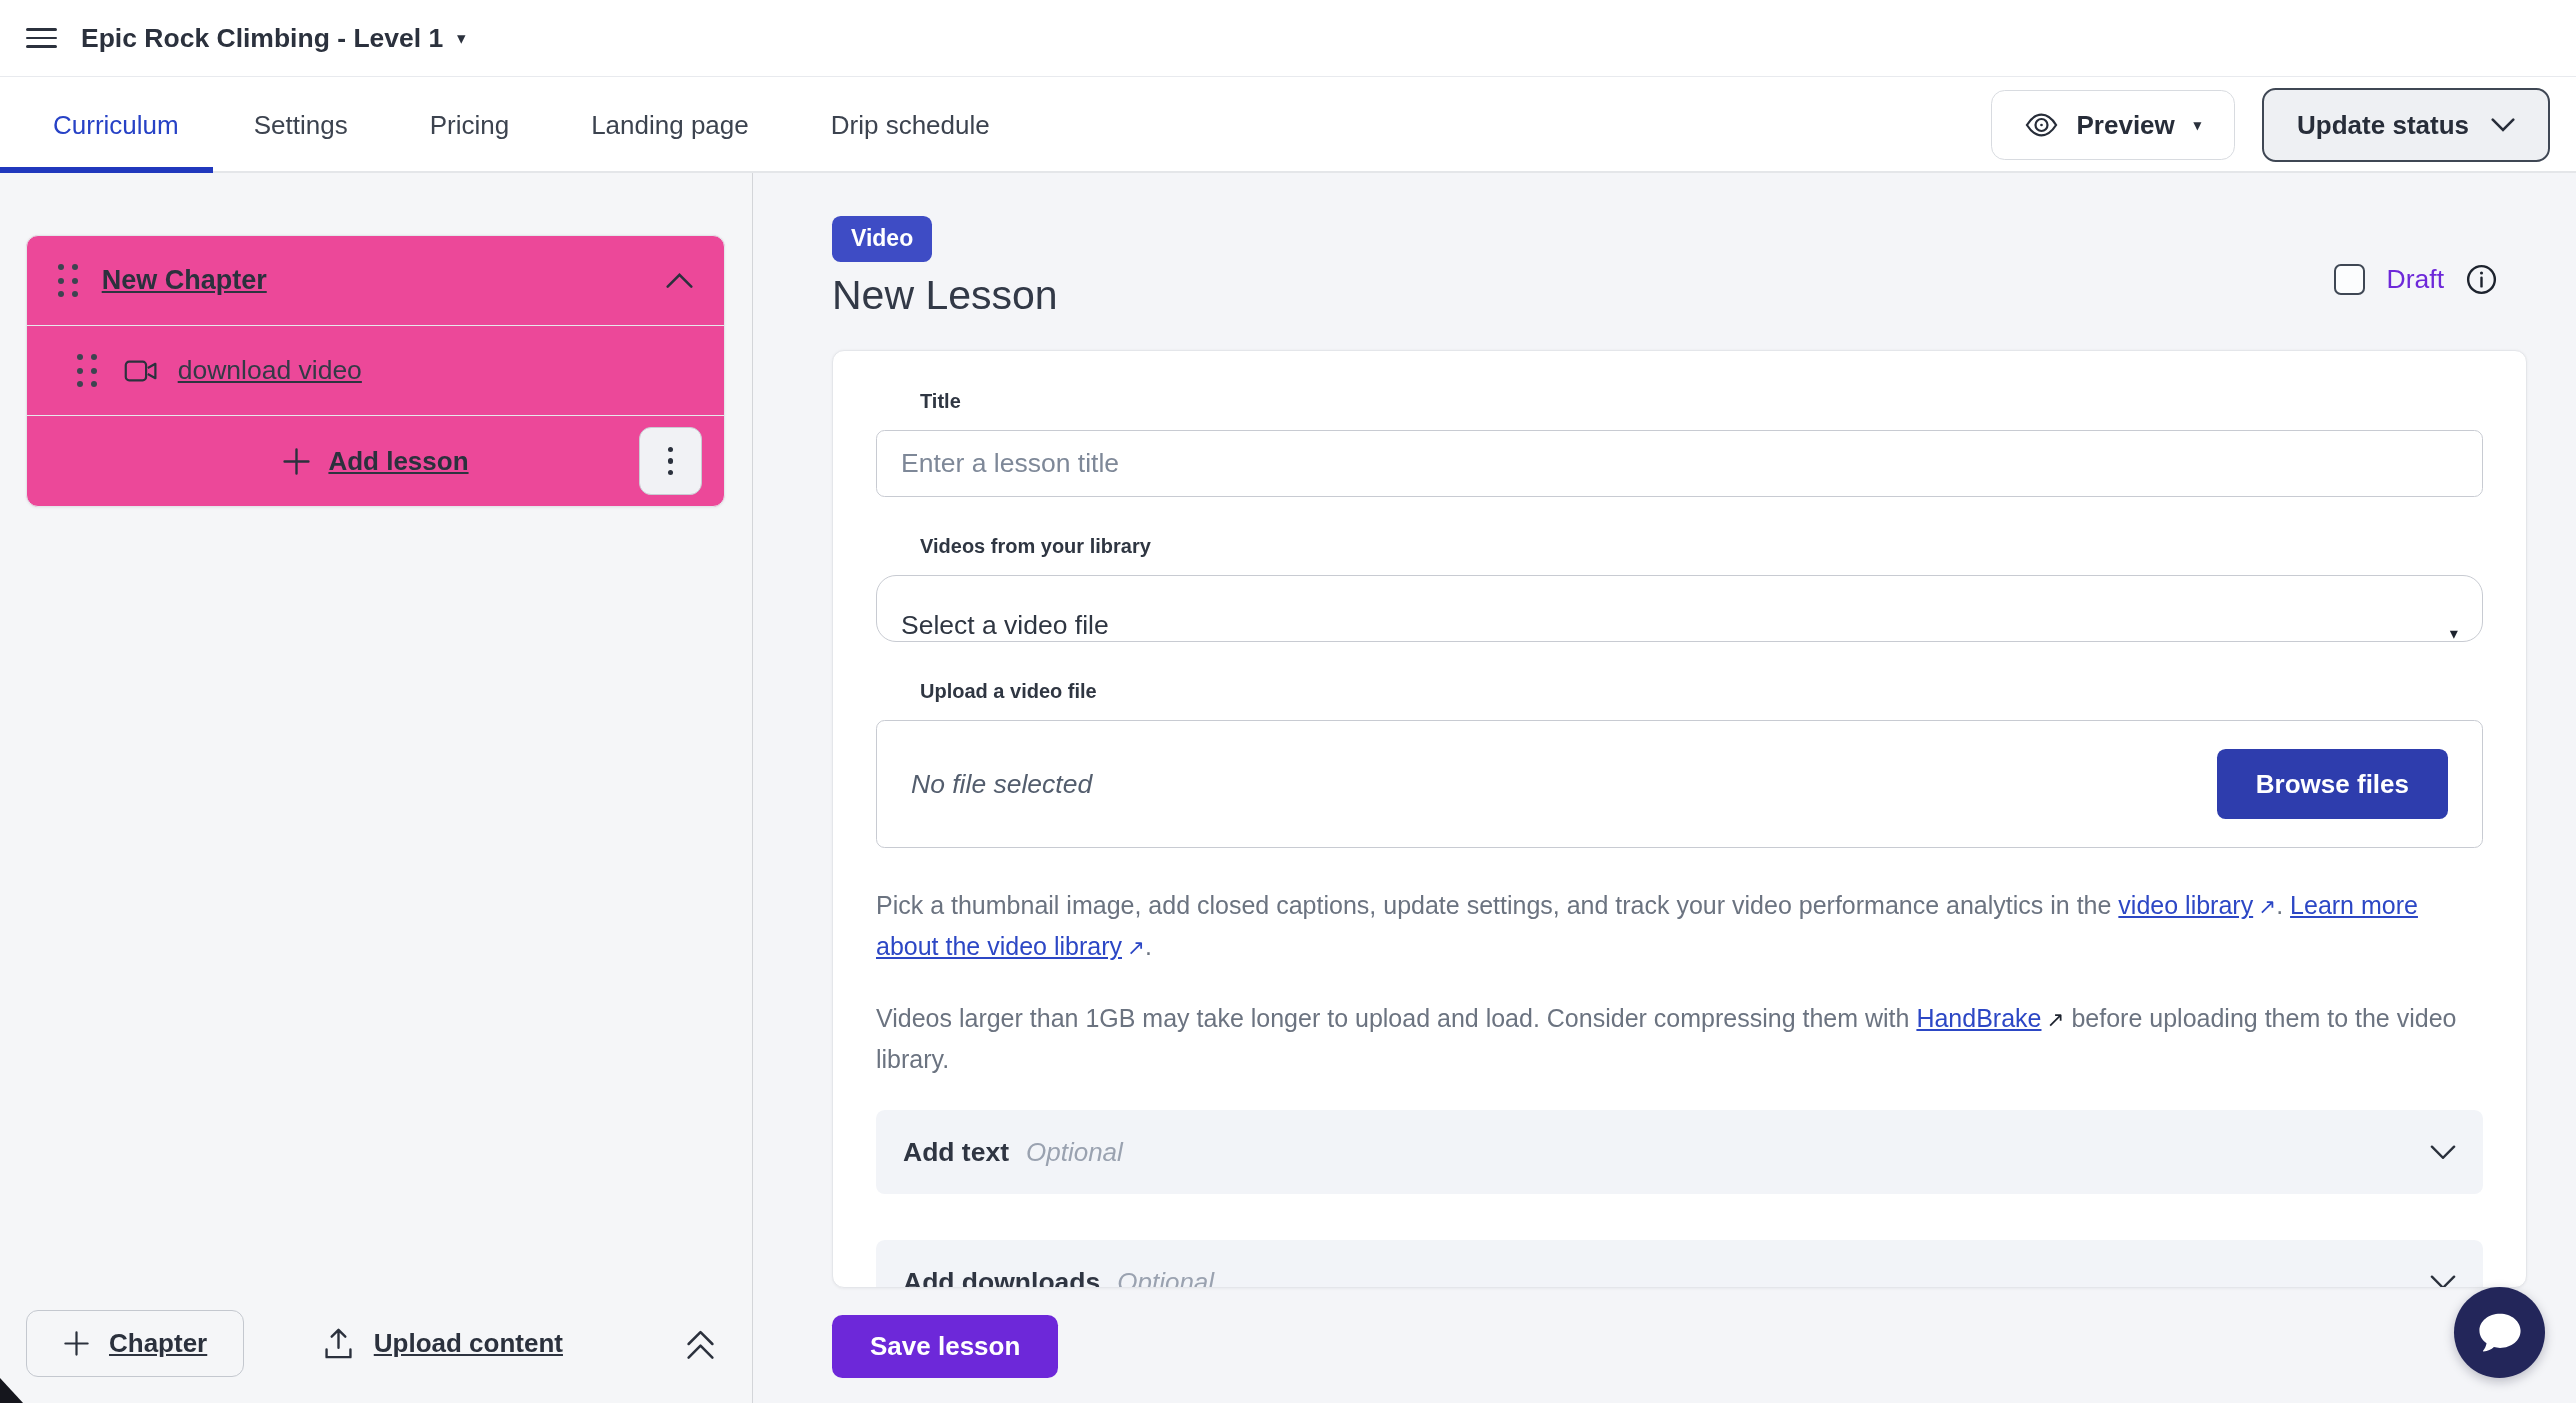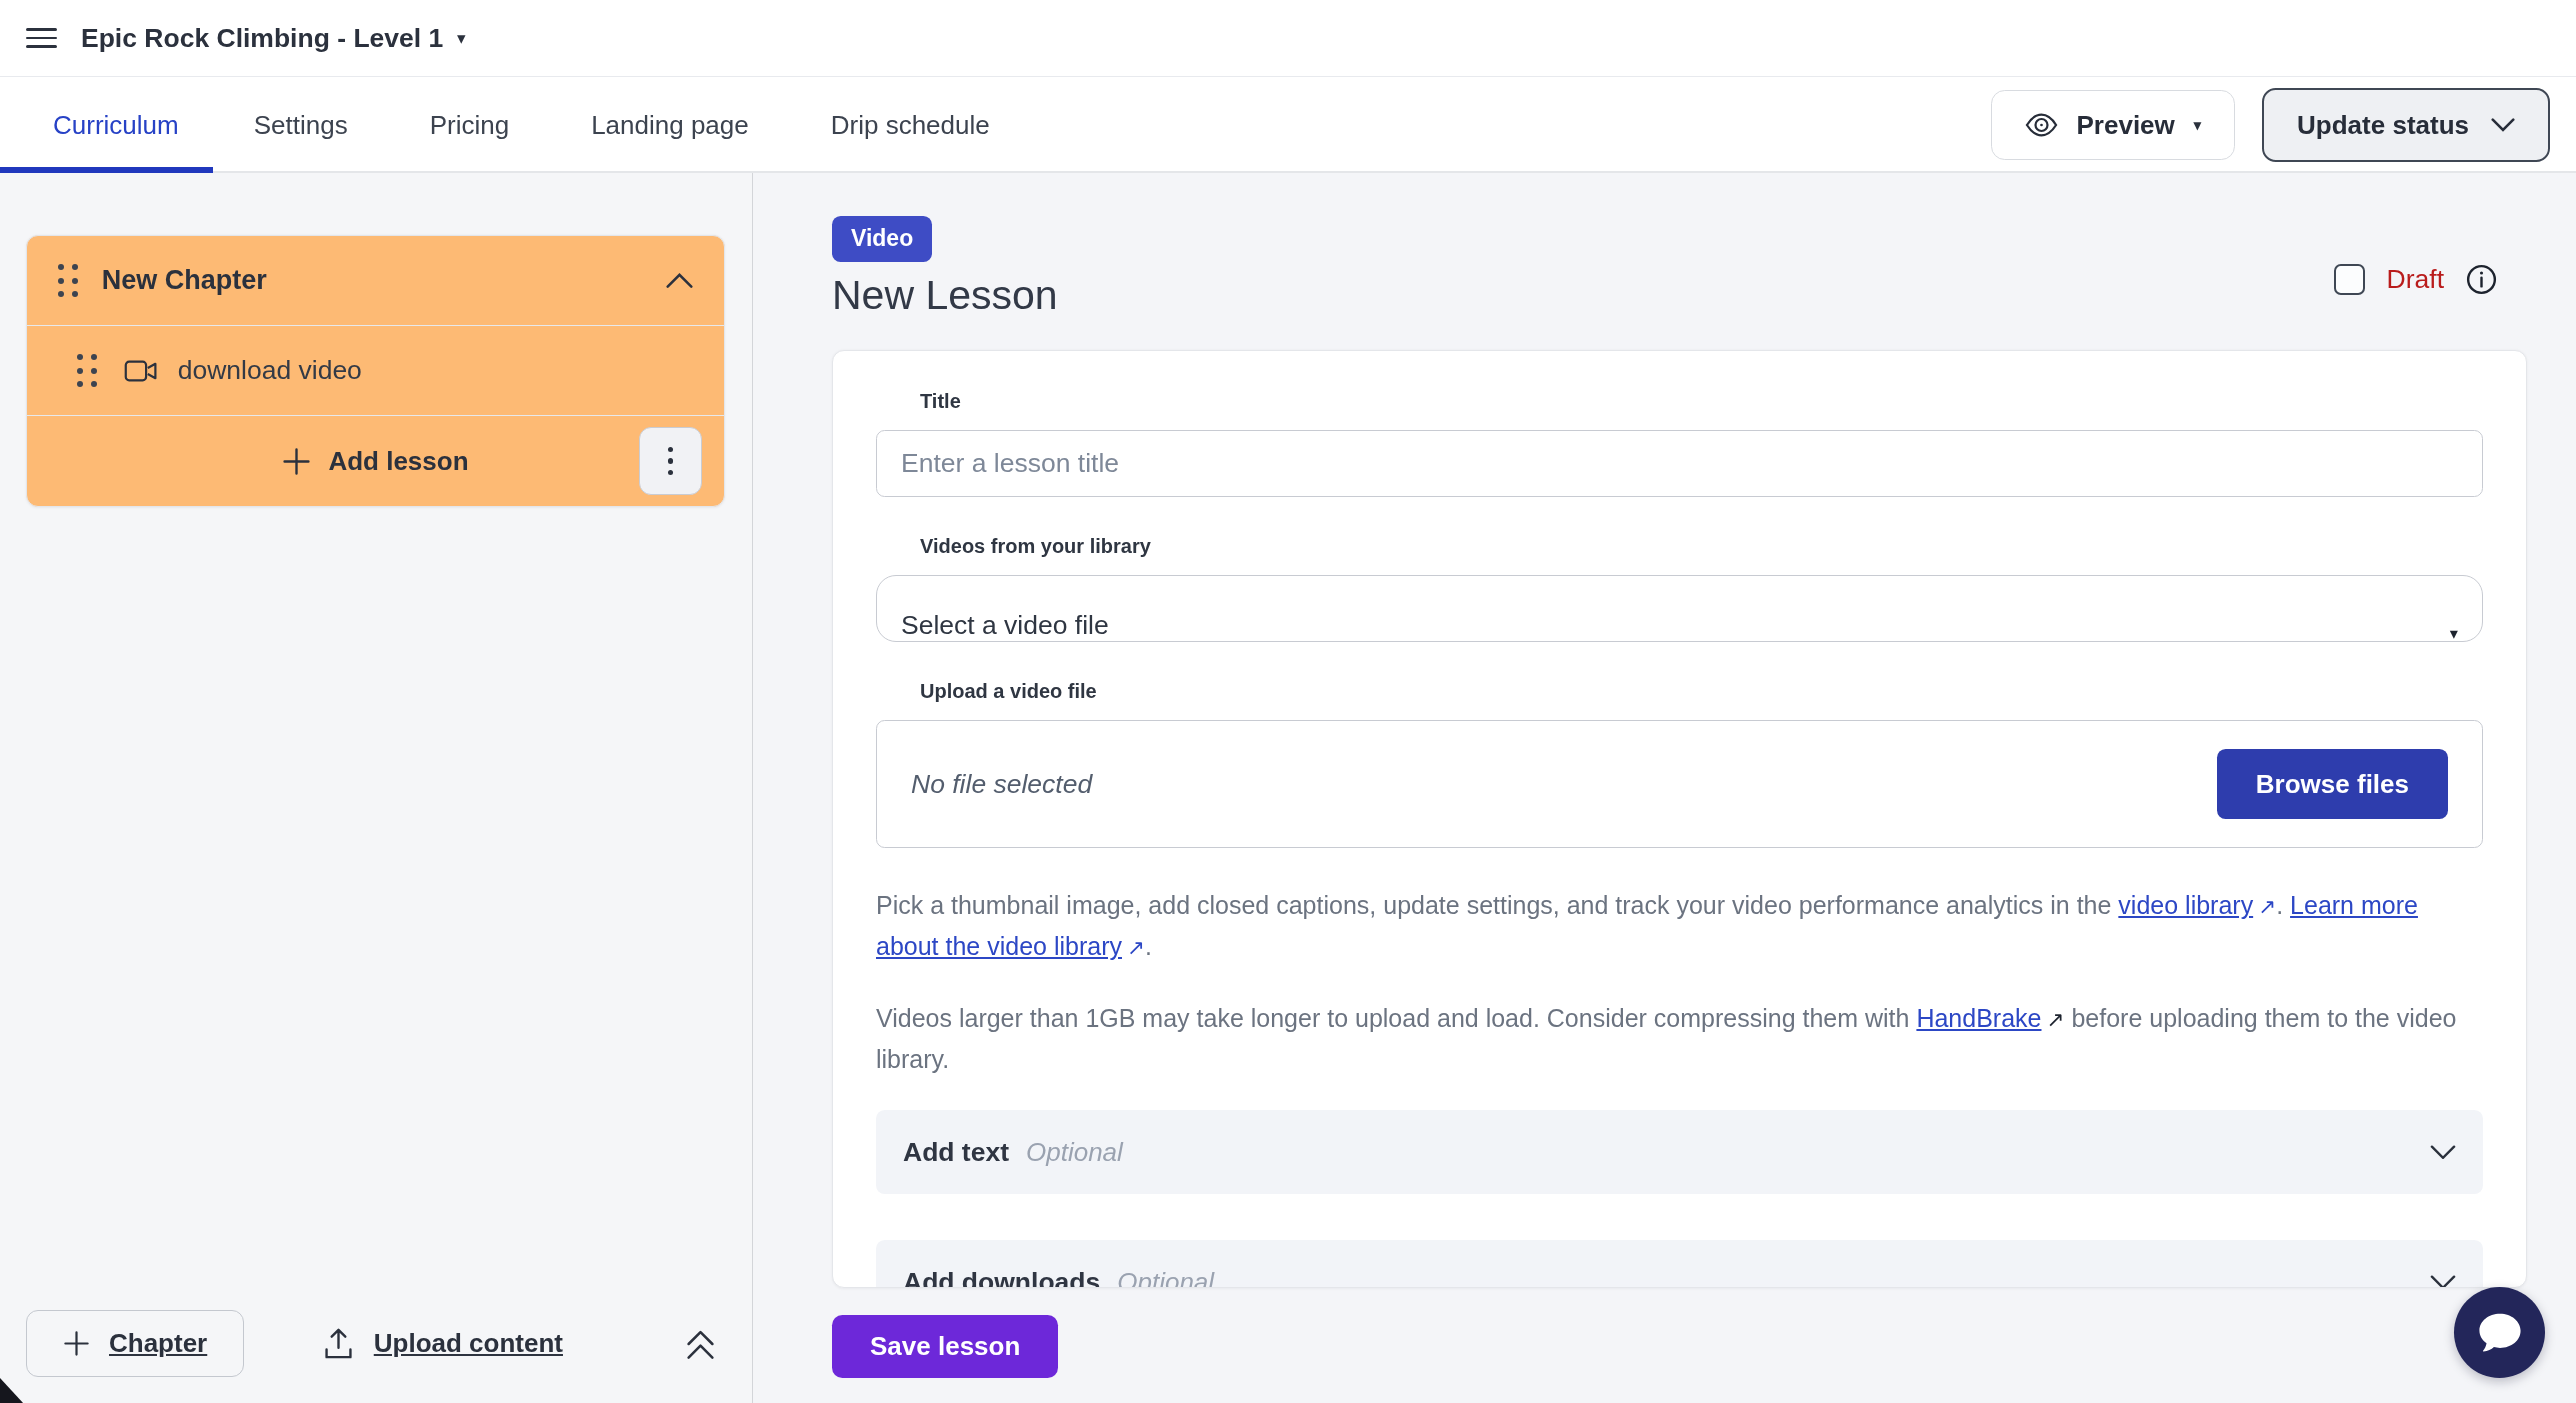--- a/index.html
+++ b/index.html
@@ -25,21 +25,21 @@
   .tab-actions { margin-left:auto; display:flex; align-items:center; gap:27px; }
   .btn-preview { height:70px; display:flex; align-items:center; gap:19px; padding:0 33px; background:#fff; border:1.7px solid #d8dbe0; border-radius:13.7px; font-size:26px; font-weight:600; color:#272d39; cursor:pointer; }
   .btn-preview .caret { font-size:14.5px; }
   .btn-update { height:74px; display:flex; align-items:center; gap:22px; padding:0 33px; background:#eef0f3; border:2.6px solid #3f4754; border-radius:13.7px; font-size:26px; font-weight:600; color:#272d39; cursor:pointer; }
 
   
   .bodyrow { display:flex; height:1231px; }
 
   
   .sidebar { position:relative; width:753px; flex-shrink:0; background:#f5f6f8; border-right:1.7px solid #d3d5d9; }
-  .chapter-card { margin:62px 27px 0 26px; background:#fdba74; border:0.9px solid #e4e6ea; border-radius:12px; box-shadow:0 0.9px 2.6px rgba(20,24,40,.06); overflow:hidden; }
+  .chapter-card { margin:62px 27px 0 26px; background:#ec4899; border:0.9px solid #e4e6ea; border-radius:12px; box-shadow:0 0.9px 2.6px rgba(20,24,40,.06); overflow:hidden;text-decoration:underline; }
   .chap-row { height:90px; display:flex; align-items:center; padding:0 31px; border-bottom:0.9px solid #e7e9ec; }
   .chap-row:last-child { border-bottom:none; }
   .drag-handle { display:grid; grid-template-columns:6px 6px; grid-auto-rows:6px; gap:7.7px; cursor:grab; }
   .drag-handle i { width:6px; height:6px; border-radius:50%; background:#3d4450; }
   .chap-title { flex:1; margin-left:24px; font-size:27px; font-weight:600; color:#2b313d; }
   .lesson-row { padding-left:50px; cursor:pointer; }
   .lesson-label { margin-left:20px; font-size:26.5px; color:#333a46; }
   .lesson-video-icon { margin-left:27px; display:flex; }
   .addlesson-row { position:relative; justify-content:center; }
   .addlesson-btn { display:flex; align-items:center; gap:17px; font-size:26px; font-weight:600; color:#2b313d; cursor:pointer; }
@@ -49,21 +49,21 @@
   .btn-chapter { height:67px; display:flex; align-items:center; gap:19px; padding:0 36px; border:1.7px solid #c4c8cf; border-radius:12px; background:transparent; font-size:26px; font-weight:600; color:#2b313d; cursor:pointer; }
   .btn-uploadcontent { display:flex; align-items:center; gap:20.5px; font-size:26px; font-weight:600; color:#2b313d; cursor:pointer; }
   .collapse-all { margin-left:auto; cursor:pointer; display:flex; }
 
   
   .main { position:relative; flex:1; padding:43px 0 0 79px; }
   .type-badge { display:inline-block; background:#3e4cc5; color:#fff; font-size:23px; font-weight:600; padding:9.4px 19px; border-radius:8.6px; }
   .lesson-title { margin-top:10.3px; font-size:41px; font-weight:500; color:#323947; }
   .draft-wrap { position:absolute; top:91px; right:79px; display:flex; align-items:center; gap:22px; }
   .checkbox { width:31px; height:31px; border:2.6px solid #3f4754; border-radius:6.8px; background:#fcfdfe; cursor:pointer; }
-  .draft-label { font-size:26.5px; color:#b91c1c; }
+  .draft-label { font-size:26.5px; color:#6d28d9; }
 
   .editor-card { width:1695px; margin-top:31px; height:938px; background:#fff; border:0.9px solid #e4e6ea; border-radius:12px; box-shadow:0 0.9px 2.6px rgba(20,24,40,.05); padding:39px 43px 0 43px; overflow:hidden; }
   .field-label { font-size:20px; font-weight:600; color:#2f3642; margin-bottom:17px;margin-left:44px; }
   .field-group { margin-bottom:38px; }
   .text-input { width:100%; height:67px; border:1.7px solid #c8cbd2; border-radius:8.6px; padding:0 24px; font-size:26.5px; font-family:inherit; color:#333a46; background:#fff; outline:none; }
   .text-input::placeholder { color:#7e8898; }
   .select-box { height:67px; border:1.7px solid #c8cbd2; border-radius:20px; display:flex; align-items:flex-end; justify-content:space-between; padding:0 24px; font-size:26.5px; color:#2f3642; background:#fff; cursor:pointer; }
   .select-box .caret { font-size:16.3px; color:#1d232e; }
   .upload-box { height:128px; border:1.7px solid #c8cbd2; border-radius:8.6px; display:flex; align-items:center; justify-content:space-between; padding:0 34px; background:#fff; }
   .no-file { font-style:italic; font-size:26.5px; color:#535d6d; }

